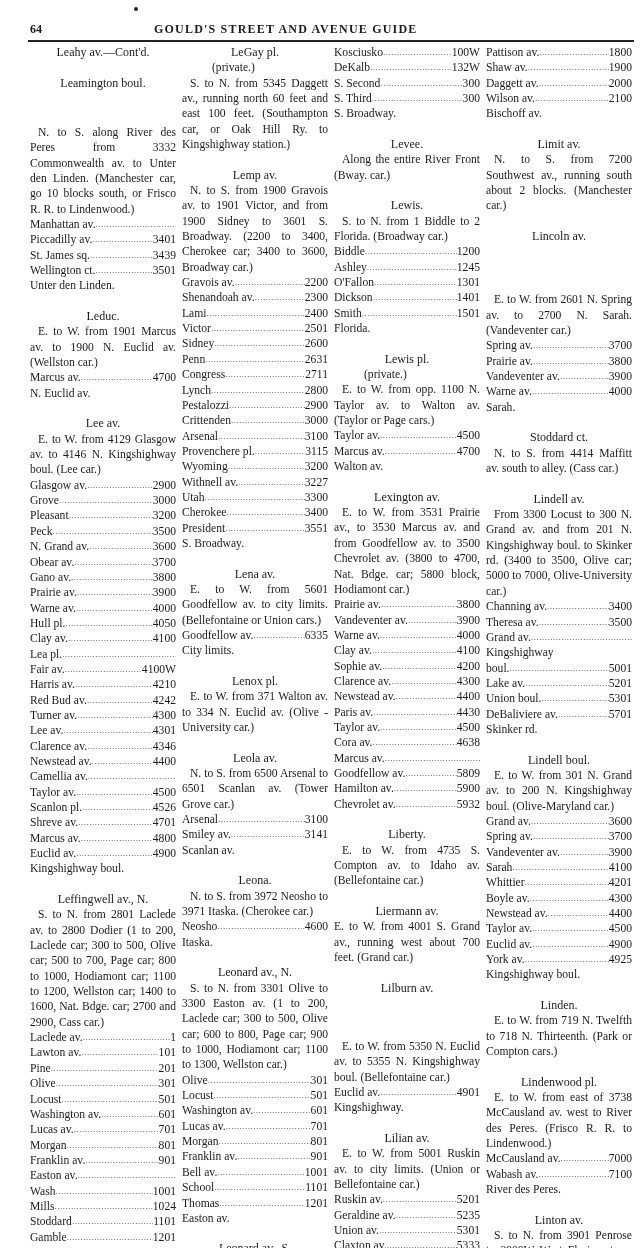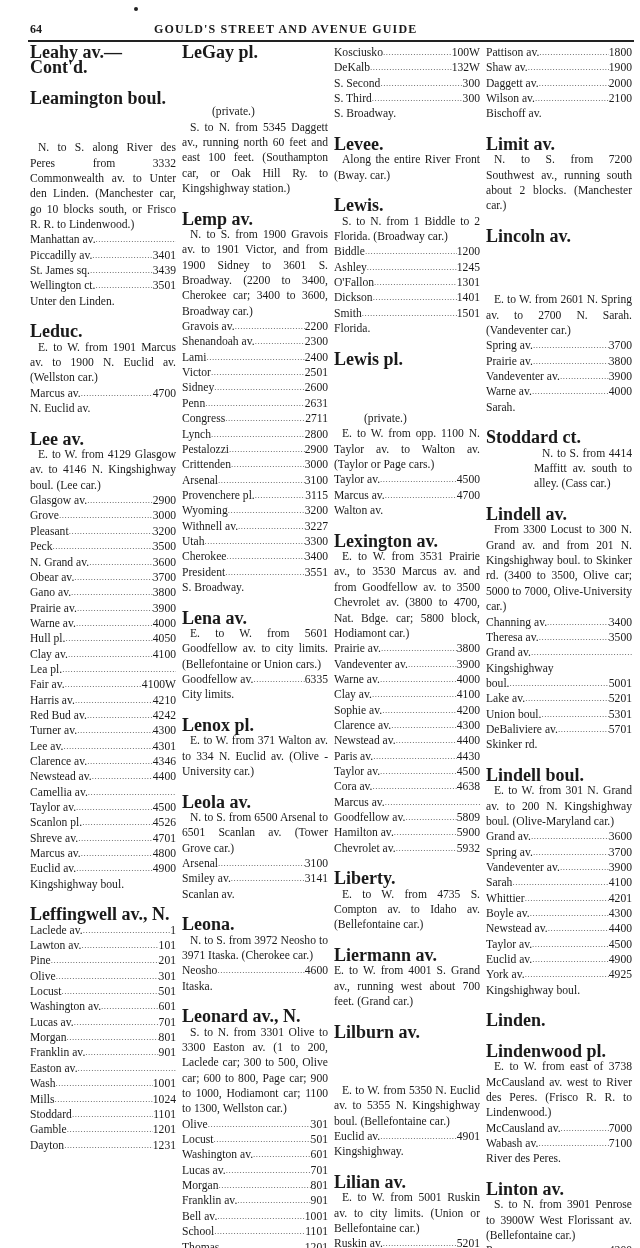--- a/index.html
+++ b/index.html
@@ -6,22 +6,22 @@
   body { width:640px; height:1248px; position:relative; overflow:hidden;
          font-family:"Liberation Serif", "DejaVu Serif", serif; color:#1a1a1a; }
   .dot { position:absolute; left:134px; top:7px; width:4px; height:4px; border-radius:50%; background:#222; }
   .header { position:absolute; left:30px; top:22px; width:604px; height:16px; }
   .page-num { position:absolute; left:0; top:0; font-weight:bold; font-size:12px; }
   .running-title { position:absolute; left:124px; top:0; font-size:12px; letter-spacing:1.2px; font-weight:bold; }
   .rule { position:absolute; left:28px; top:40px; width:606px; height:2px; background:#222; }
   .col { position:absolute; top:45px; width:146px; font-size:11.6px; line-height:15.35px; }
   .c1 { left:30px; } .c2 { left:182px; } .c3 { left:334px; } .c4 { left:486px; }
   .entry { margin:0 0 15.3px 0; }
-  .ename { font-weight:bold; font-size:18px; display:block; }
-  .sub { display:block; padding-left:30px;margin-top:44px; }
+  .ename { font-weight:normal; font-size:12px; display:block;text-align:center; }
+  .sub { display:block; padding-left:30px; }
   .desc { display:block; text-align:justify; text-align-last:left; }
   .desc::first-line { }
   .row { display:flex; white-space:nowrap; }
   .row .st { flex:0 0 auto; }
   .row .dots { flex:1 1 auto; overflow:hidden; color:#333; letter-spacing:0.5px; font-size:9px; line-height:15px; }
   .row .dots::before { content:"......................................................................"; }
   .row .num { flex:0 0 auto; }
   .plain { display:block; }
 </style>
 </head>
@@ -198,20 +198,21 @@
       </div>
       <div class="row">
         <span class="st">Euclid av.</span>
         <span class="dots"></span>
         <span class="num">4900</span>
       </div>
       <span class="plain">Kingshighway boul.</span>
     </div>
     <div class="entry">
       <span class="ename">Leffingwell av., N.</span>
+      <span class="desc" style="text-indent: 8px;">S. to N. from 2801 Laclede av. to 2800 Dodier (1 to 200, Laclede car; 300 to 500, Olive car; 500 to 700, Page car; 800 to 1000, Hodiamont car; 1100 to 1200, Wellston car; 1400 to 1600, Nat. Bdge. car; 2700 and 2900, Cass car.)</span>
       <div class="row">
         <span class="st">Laclede av.</span>
         <span class="dots"></span>
         <span class="num">1</span>
       </div>
       <div class="row">
         <span class="st">Lawton av.</span>
         <span class="dots"></span>
         <span class="num">101</span>
       </div>
@@ -725,21 +726,21 @@
       </div>
       <div class="row">
         <span class="st">Warne av.</span>
         <span class="dots"></span>
         <span class="num">4000</span>
       </div>
       <span class="plain">Sarah.</span>
     </div>
     <div class="entry">
       <span class="ename">Stoddard ct.</span>
-      <span class="desc" style="text-indent: 8px; margin-left: 48px;">N. to S. from 4414 Maffitt av. south to alley. (Cass car.)</span>
+      <span class="desc" style="text-indent: 8px;">N. to S. from 4414 Maffitt av. south to alley. (Cass car.)</span>
     </div>
     <div class="entry">
       <span class="ename">Lindell av.</span>
       <span class="desc" style="text-indent: 8px;">From 3300 Locust to 300 N. Grand av. and from 201 N. Kingshighway boul. to Skinker rd. (3400 to 3500, Olive car; 5000 to 7000, Olive-University car.)</span>
       <div class="row">
         <span class="st">Channing av.</span>
         <span class="dots"></span>
         <span class="num">3400</span>
       </div>
       <div class="row">
@@ -825,20 +826,21 @@
       </div>
       <div class="row">
         <span class="st">York av.</span>
         <span class="dots"></span>
         <span class="num">4925</span>
       </div>
       <span class="plain">Kingshighway boul.</span>
     </div>
     <div class="entry">
       <span class="ename">Linden.</span>
+      <span class="desc" style="text-indent: 8px;">E. to W. from 719 N. Twelfth to 718 N. Thirteenth. (Park or Compton cars.)</span>
     </div>
     <div class="entry">
       <span class="ename">Lindenwood pl.</span>
       <span class="desc" style="text-indent: 8px;">E. to W. from east of 3738 McCausland av. west to River des Peres. (Frisco R. R. to Lindenwood.)</span>
       <div class="row">
         <span class="st">McCausland av.</span>
         <span class="dots"></span>
         <span class="num">7000</span>
       </div>
       <div class="row">

